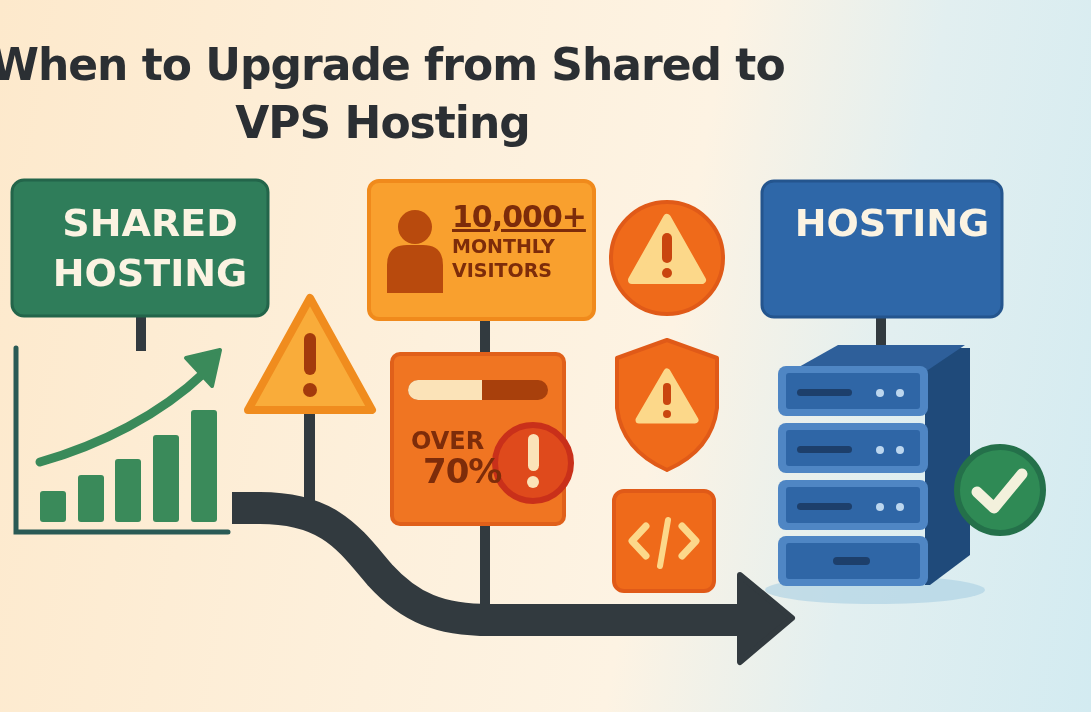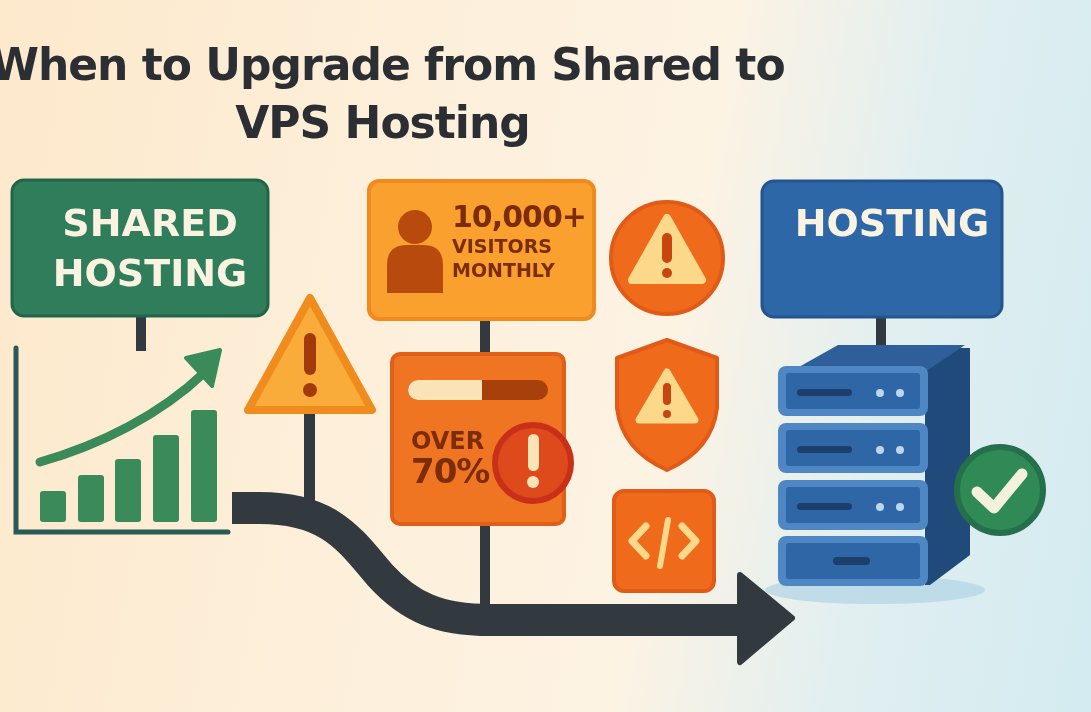--- a/index.html
+++ b/index.html
@@ -18,28 +18,28 @@
   svg.scene { position: absolute; left: 0; top: 0; }
   .lbl {
     position: absolute; text-align: center; font-family: "DejaVu Sans", sans-serif;
     font-weight: bold; color: #fbf3e2;
   }
   .shared-sign .lbl-text, .vps-sign .lbl-text { display: block; padding-left: 20px; }
   .visitors-text {
     position: absolute; left: 452px; top: 200px; width: 140px;
     font-family: "DejaVu Sans", sans-serif; font-weight: bold; color: #7d2c0a; text-align: left;
   }
-  .visitors-text .big { display: block; font-size: 30px; line-height: 34px; letter-spacing: -1px; }
+  .visitors-text .big { display: block; font-size: 30px; line-height: 34px; letter-spacing: -1px; text-decoration: underline; }
   .visitors-text .small { display: block; font-size: 19px; line-height: 24px; }
   .over-text {
     position: absolute; left: 411px; top: 428px; width: 90px;
     font-family: "DejaVu Sans", sans-serif; font-weight: bold; color: #7d2c0a;
   }
   .over-text .o1 { display: block; font-size: 24px; line-height: 26px; }
-  .over-text .o2 { display: block; font-size: 34px; line-height: 34px; letter-spacing: -1px; }
+  .over-text .o2 { display: block; font-size: 34px; line-height: 34px; letter-spacing: -1px; margin-left: 12px; }
 </style>
 </head>
 <body>
 
 <div class="title">
   <span class="l1">When to Upgrade from Shared to</span>
   <span class="l2">VPS Hosting</span>
 </div>
 
 <svg class="scene" width="1091" height="712" viewBox="0 0 1091 712">
@@ -163,20 +163,20 @@
   <span class="lbl-text">SHARED</span>
   <span class="lbl-text">HOSTING</span>
 </div>
 
 <div class="lbl vps-sign" style="left:762px; top:198px; width:240px; font-size:38px; line-height:50px;">
   <span class="lbl-text">HOSTING</span>
 </div>
 
 <div class="visitors-text">
   <span class="big">10,000+</span>
+  <span class="small">MONTHLY</span>
   <span class="small">VISITORS</span>
-  <span class="small">MONTHLY</span>
 </div>
 
 <div class="over-text">
   <span class="o1">OVER</span>
   <span class="o2">70%</span>
 </div>
 
 </body></html>

